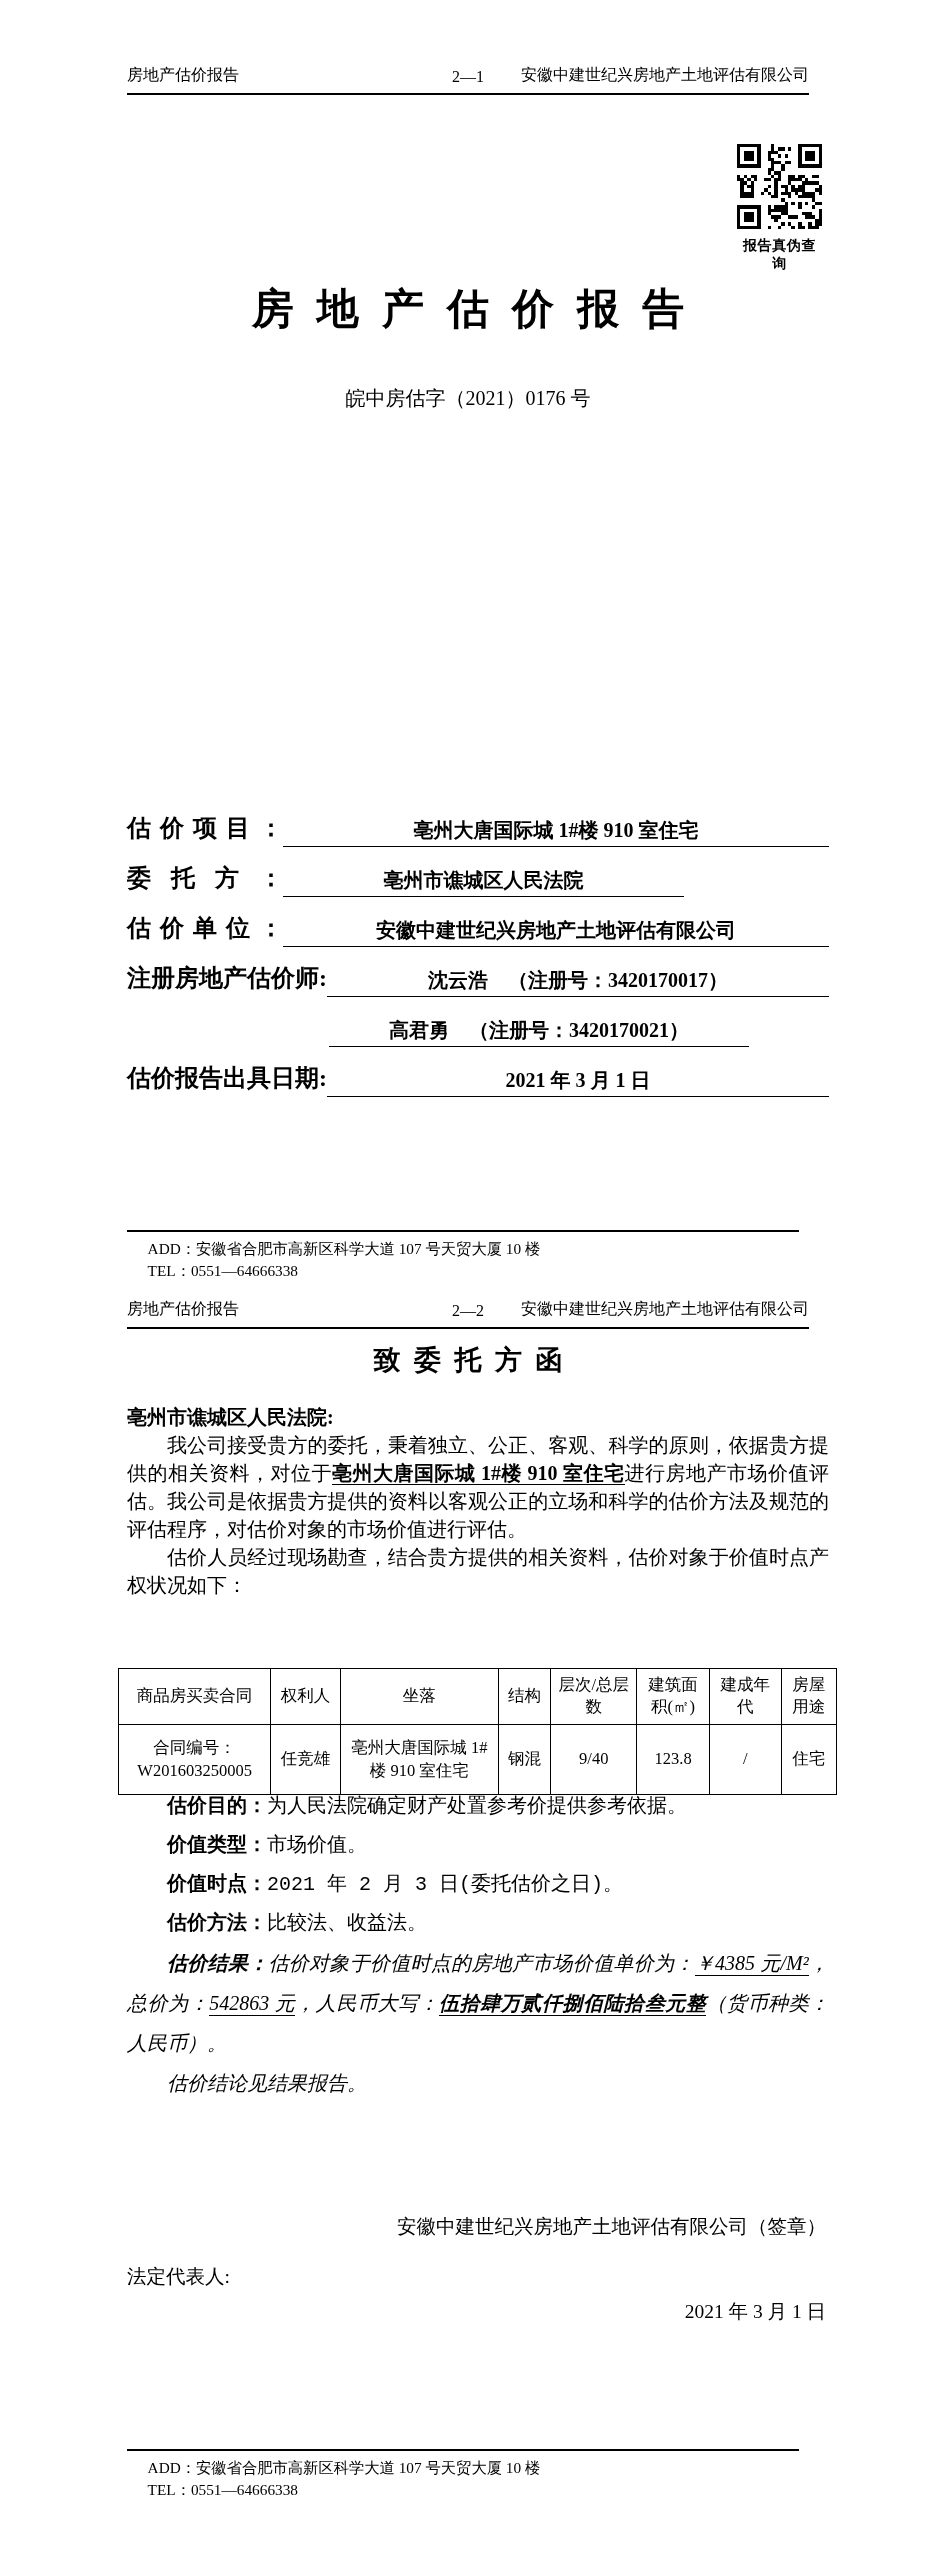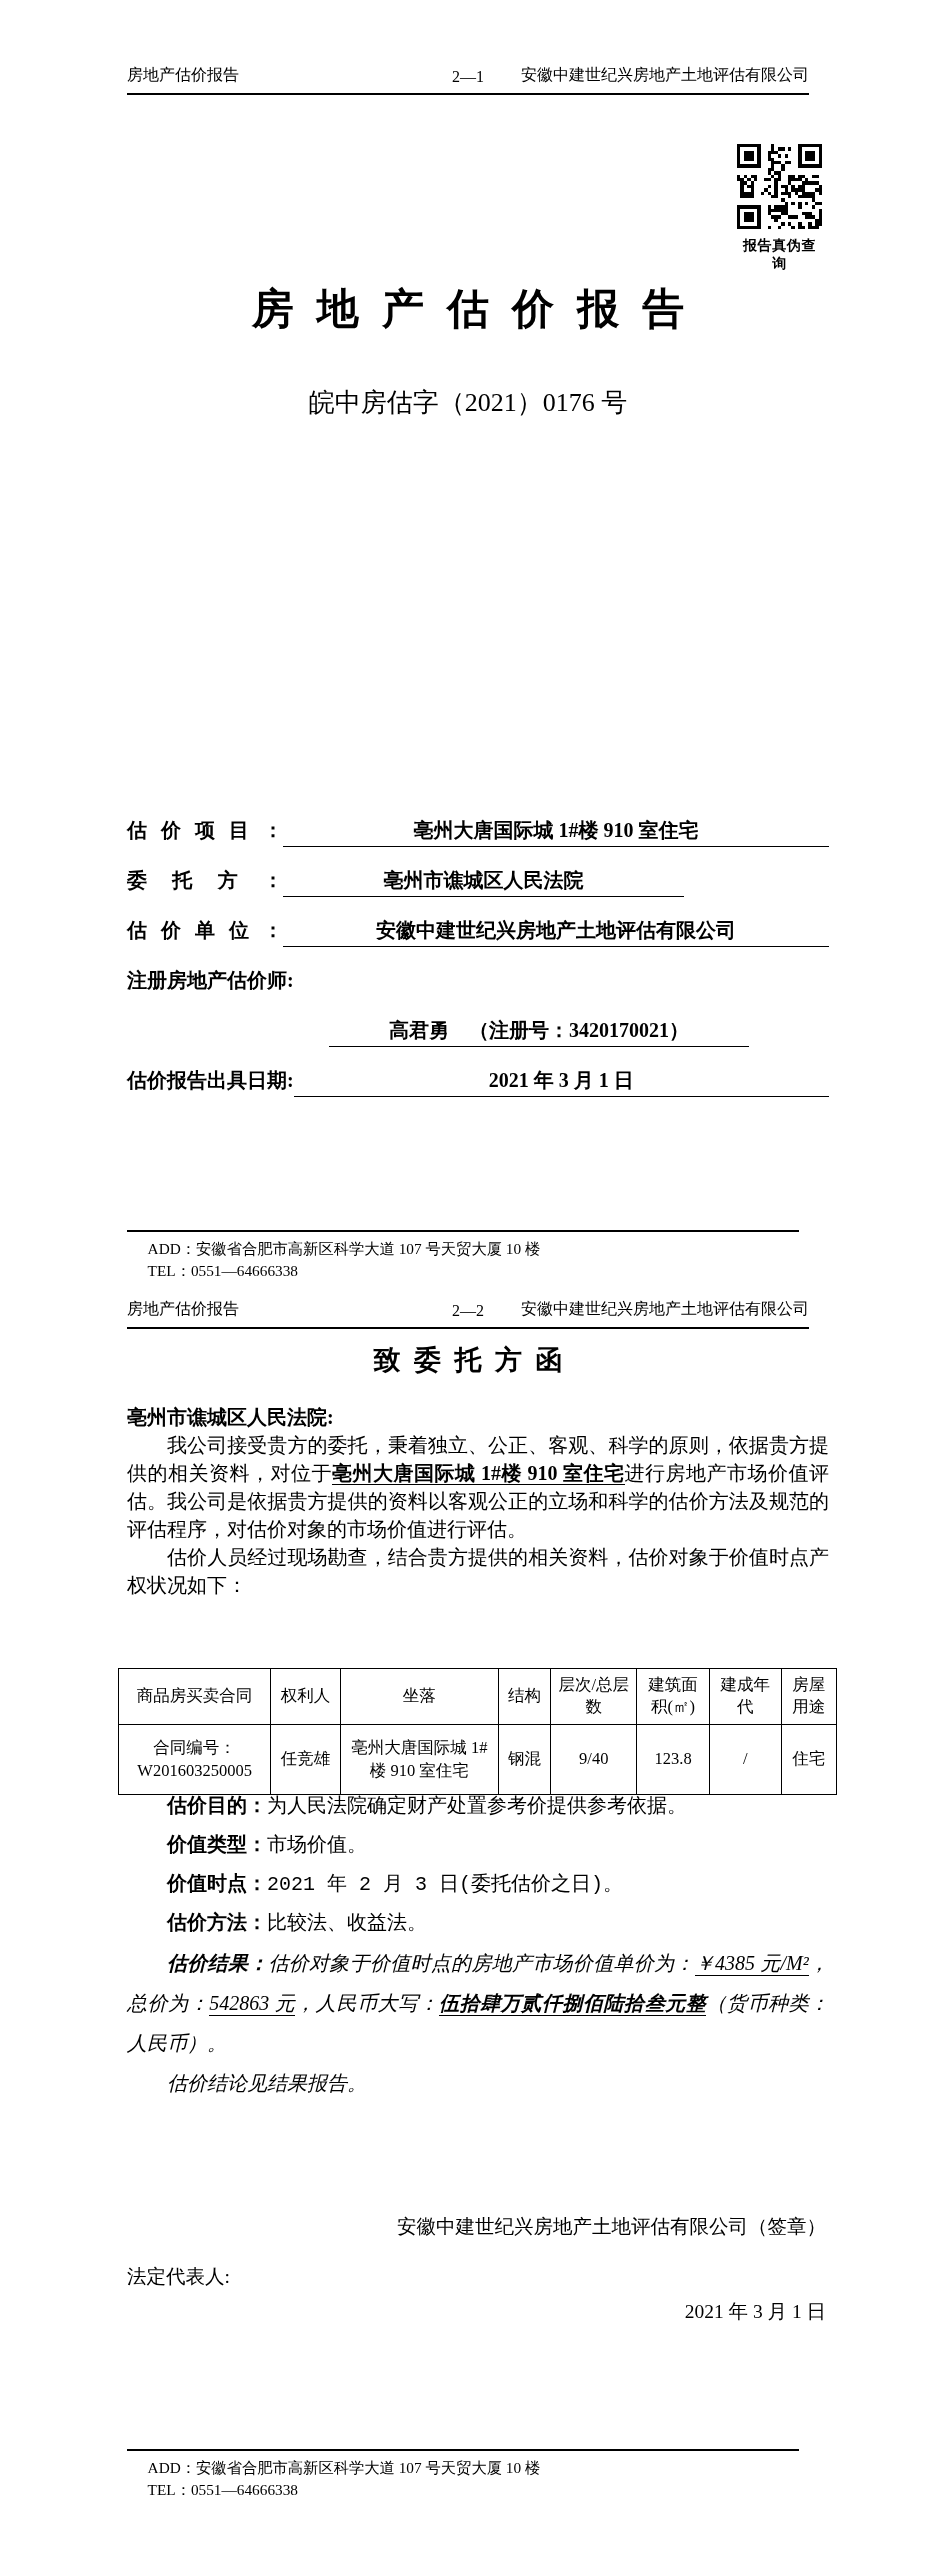--- a/index.html
+++ b/index.html
@@ -13,26 +13,26 @@
   .runhdr .c{text-align:center;}
   .runhdr .r{text-align:right;}
 
   
   .qrblock{position:absolute;left:737px;top:144px;width:85px;text-align:center;}
   .qrblock svg{display:block;}
   .qrcap{margin-top:8.3px;font-size:14px;font-weight:bold;letter-spacing:0.6px;}
 
   .bigtitle{position:absolute;left:0;top:281px;width:936px;text-align:center;
             font-size:42px;font-weight:bold;letter-spacing:.55em;text-indent:.55em;}
-  .docnum{position:absolute;left:0;top:385px;width:936px;text-align:center;font-size:26px;}
+  .docnum{position:absolute;left:0;top:385px;width:936px;text-align:center;font-size:20px;}
 
   
   .fields{position:absolute;left:127px;top:797px;width:702px;}
   .frow{display:flex;align-items:flex-end;height:50px;}
-  .flabel{font-weight:bold;font-size:20px;padding-bottom:3.5px;white-space:nowrap;}
+  .flabel{font-weight:bold;font-size:24px;padding-bottom:3.5px;white-space:nowrap;}
   .flabel.just{width:156px;text-align:justify;text-align-last:justify;white-space:normal;}
   .fspacer{width:202px;}
   .fline{border-bottom:1.8px solid #000;text-align:center;font-size:20px;font-weight:bold;
          padding-bottom:1.8px;white-space:nowrap;}
   .fline.grow{flex:1;}
 
   
   .pfooter{position:absolute;left:127px;width:672px;}
   .pfooter .rule{border-top:2.4px solid #000;}
   .pfooter .lines{margin:5.9px 0 0 20.6px;font-size:15.3px;line-height:22px;}
@@ -96,20 +96,21 @@
     <div class="frow">
       <span class="flabel just">委托方：</span>
       <span class="fline" style="width:401px;">亳州市谯城区人民法院</span>
     </div>
     <div class="frow">
       <span class="flabel just">估价单位：</span>
       <span class="fline grow">安徽中建世纪兴房地产土地评估有限公司</span>
     </div>
     <div class="frow">
       <span class="flabel">注册房地产估价师:</span>
+      <span class="fline grow">沈云浩　（注册号：3420170017）</span>
     </div>
     <div class="frow">
       <span class="fspacer"></span>
       <span class="fline" style="width:420px;">高君勇　（注册号：3420170021）</span>
     </div>
     <div class="frow">
       <span class="flabel">估价报告出具日期:</span>
       <span class="fline grow">2021 年 3 月 1 日</span>
     </div>
   </div>

